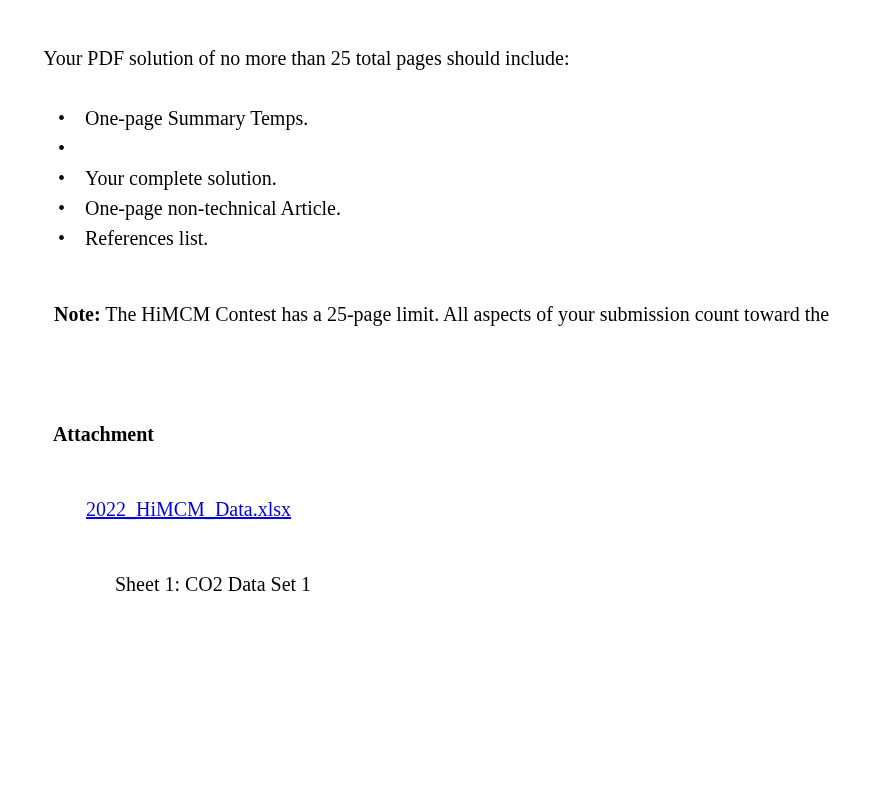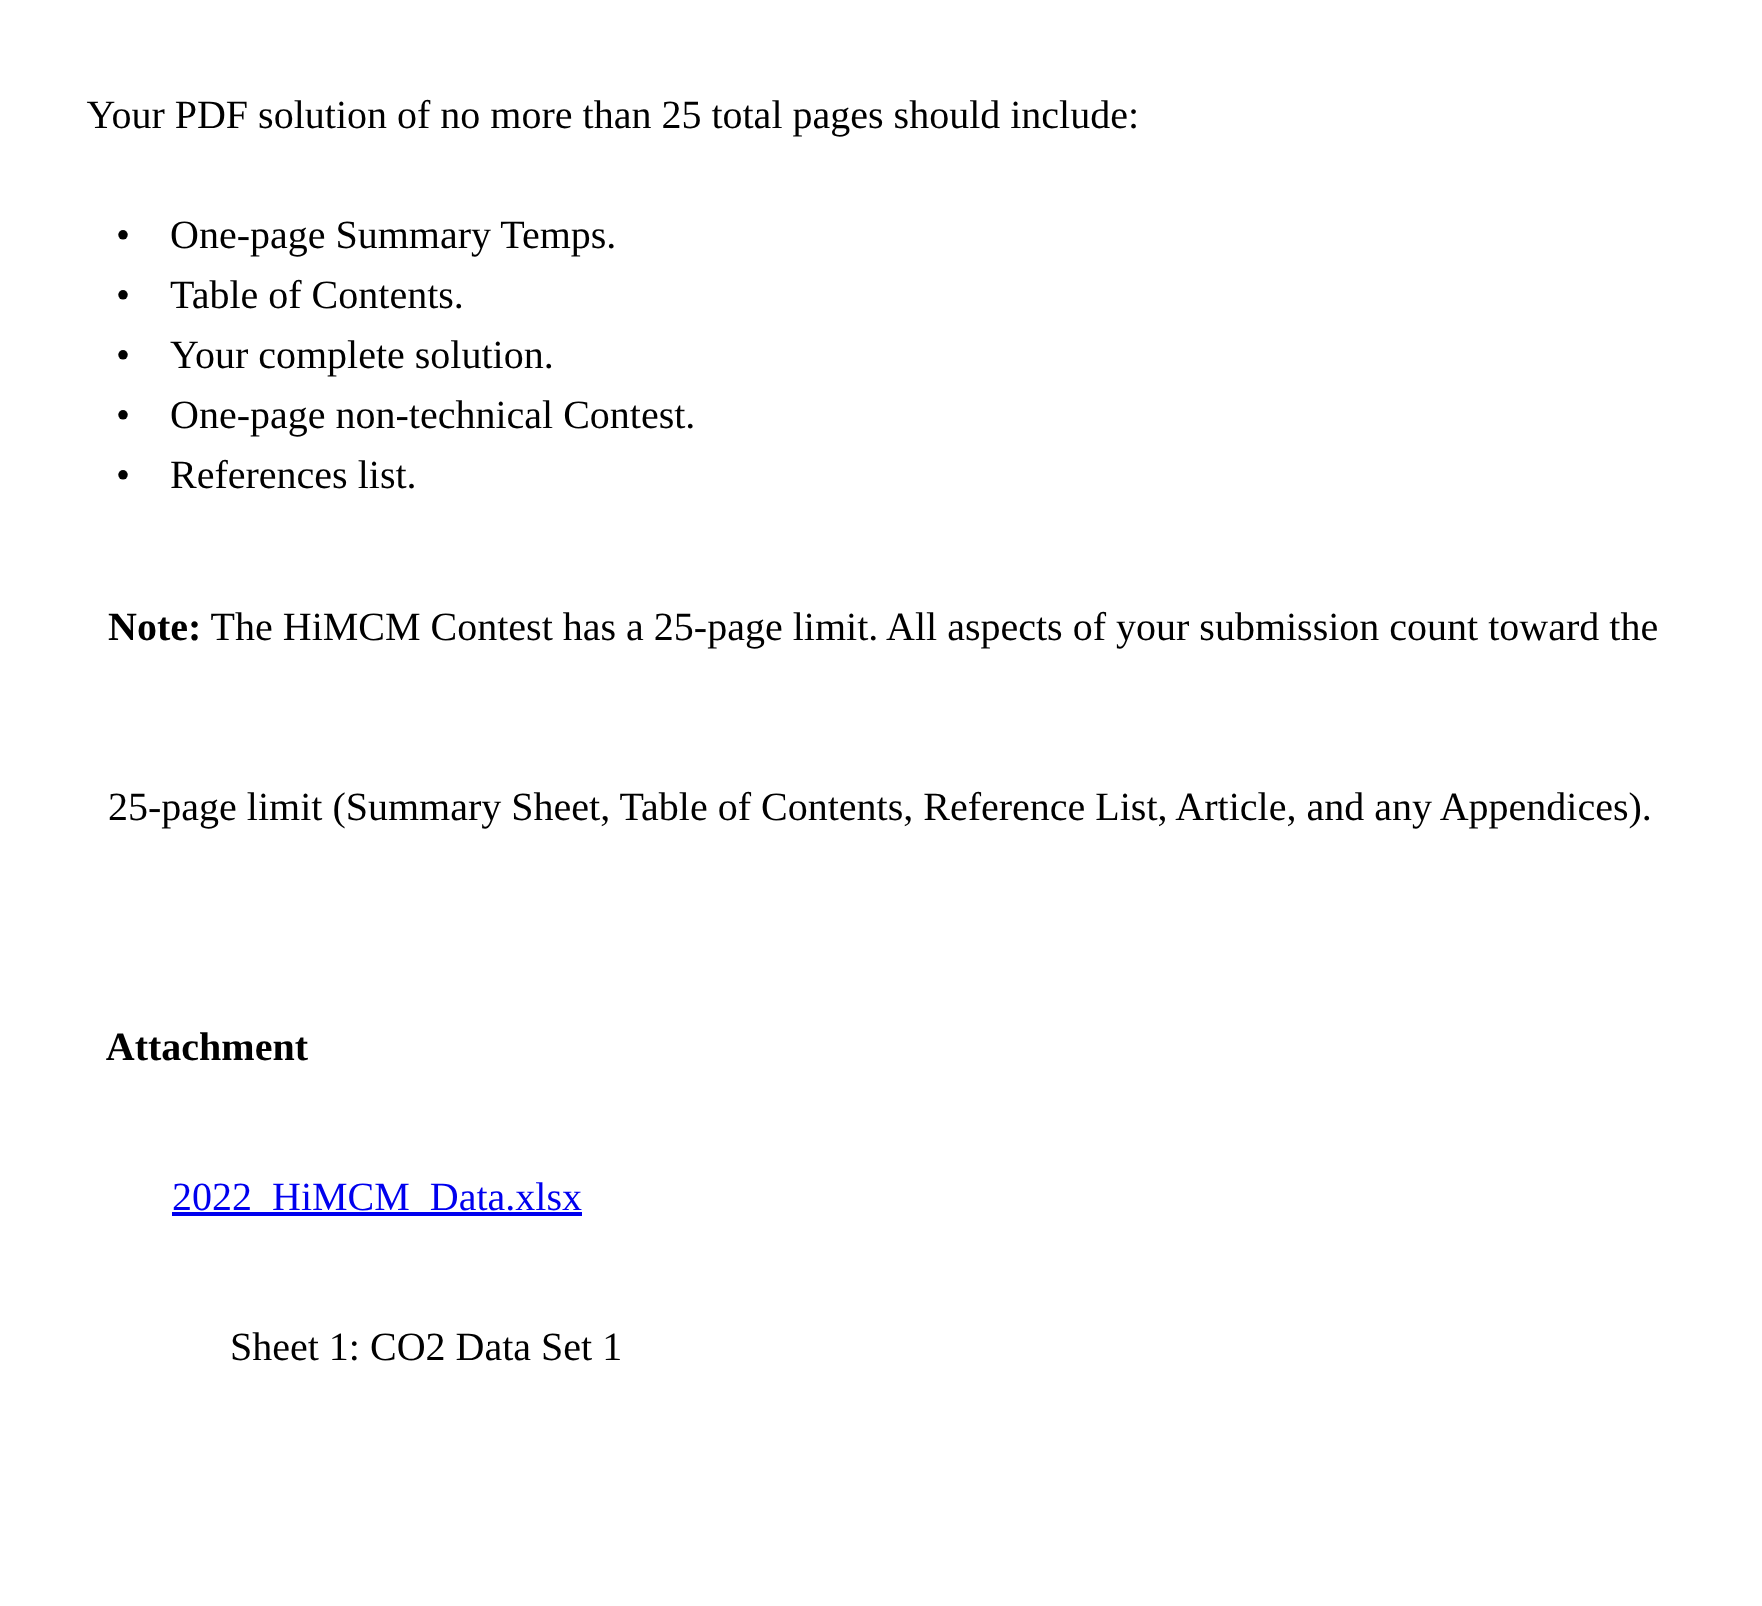--- a/index.html
+++ b/index.html
@@ -69,42 +69,38 @@
     <span>Your PDF solution of no more than 25 total pages should include:</span>
   </div>
 
   <div class="bullets">
     <div class="bullet-item">
       <span class="bullet-dot">•</span>
       <span class="line">One-page Summary Temps.</span>
     </div>
     <div class="bullet-item">
       <span class="bullet-dot">•</span>
-      <span class="line">Table of Contents.</span>
     </div>
     <div class="bullet-item">
       <span class="bullet-dot">•</span>
       <span class="line">Your complete solution.</span>
     </div>
     <div class="bullet-item">
       <span class="bullet-dot">•</span>
-      <span class="line">One-page non-technical Contest.</span>
+      <span class="line">One-page non-technical Article.</span>
     </div>
     <div class="bullet-item">
       <span class="bullet-dot">•</span>
       <span class="line">References list.</span>
     </div>
   </div>
 
   <div class="note">
     <div class="line">
       <span class="bold">Note:</span><span> The HiMCM Contest has a 25-page limit. All aspects of your submission count toward the</span>
-    </div>
-    <div class="line">
-      <span>25-page limit (Summary Sheet, Table of Contents, Reference List, Article, and any Appendices).</span>
     </div>
   </div>
 
   <div class="attachment">
     <div class="line bold">
       <span>Attachment</span>
     </div>
     <div class="line attachment-link-row">
       <span class="doc-link">2022_HiMCM_Data.xlsx</span>
     </div>

